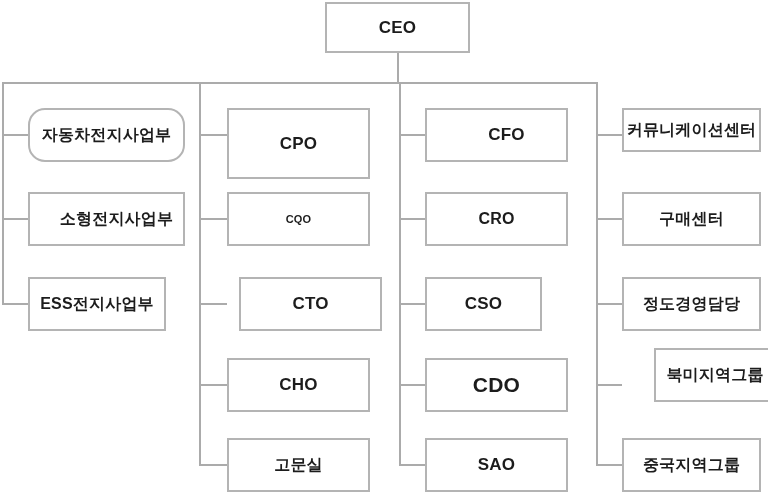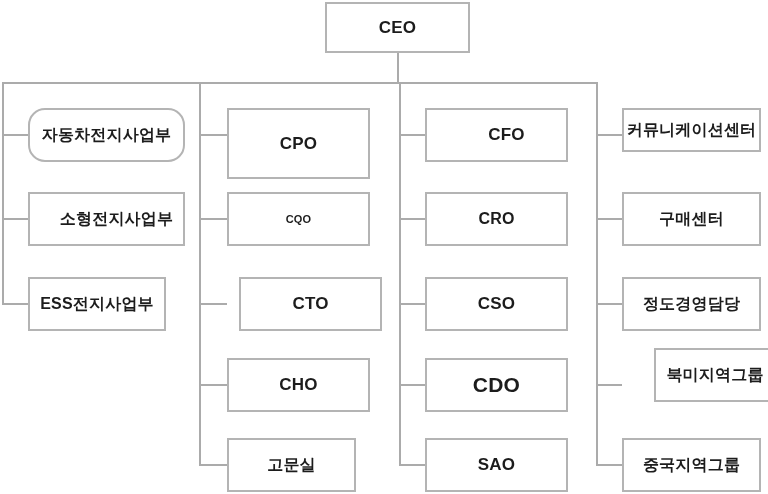--- a/index.html
+++ b/index.html
@@ -70,25 +70,25 @@
   <div class="node" style="left:325px;top:2px;width:145px;height:51px;font-size:17px;">CEO</div>
 
   <div class="node" style="left:28px;top:108px;width:157px;height:54px;border-radius:17px;">자동차전지사업부</div>
   <div class="node" style="left:28px;top:192px;width:157px;height:54px;padding-left:20px;">소형전지사업부</div>
   <div class="node" style="left:28px;top:277px;width:138px;height:54px;">ESS전지사업부</div>
 
   <div class="node" style="left:227px;top:108px;width:143px;height:71px;font-size:17px;">CPO</div>
   <div class="node" style="left:227px;top:192px;width:143px;height:54px;font-size:11px;">CQO</div>
   <div class="node" style="left:227px;top:277px;width:143px;height:54px;font-size:17px;margin-left:12px;">CTO</div>
   <div class="node" style="left:227px;top:358px;width:143px;height:54px;font-size:17px;">CHO</div>
-  <div class="node" style="left:227px;top:438px;width:129px;height:54px;">고문실</div>
+  <div class="node" style="left:227px;top:438px;width:143px;height:54px;">고문실</div>
 
   <div class="node" style="left:425px;top:108px;width:143px;height:54px;font-size:17px;padding-left:20px;">CFO</div>
   <div class="node" style="left:425px;top:192px;width:143px;height:54px;font-size:16px;">CRO</div>
-  <div class="node" style="left:425px;top:277px;width:143px;height:54px;font-size:17px;">CSO</div>
+  <div class="node" style="left:425px;top:277px;width:117px;height:54px;font-size:17px;">CSO</div>
   <div class="node" style="left:425px;top:358px;width:143px;height:54px;font-size:21px;">CDO</div>
   <div class="node" style="left:425px;top:438px;width:143px;height:54px;font-size:17px;">SAO</div>
 
   <div class="node" style="left:622px;top:108px;width:139px;height:44px;">커뮤니케이션센터</div>
   <div class="node" style="left:622px;top:192px;width:139px;height:54px;">구매센터</div>
   <div class="node" style="left:622px;top:277px;width:139px;height:54px;">정도경영담당</div>
   <div class="node" style="left:622px;top:348px;width:122px;height:54px;margin-left:32px;">북미지역그룹</div>
   <div class="node" style="left:622px;top:438px;width:139px;height:54px;">중국지역그룹</div>
 
 </div>

